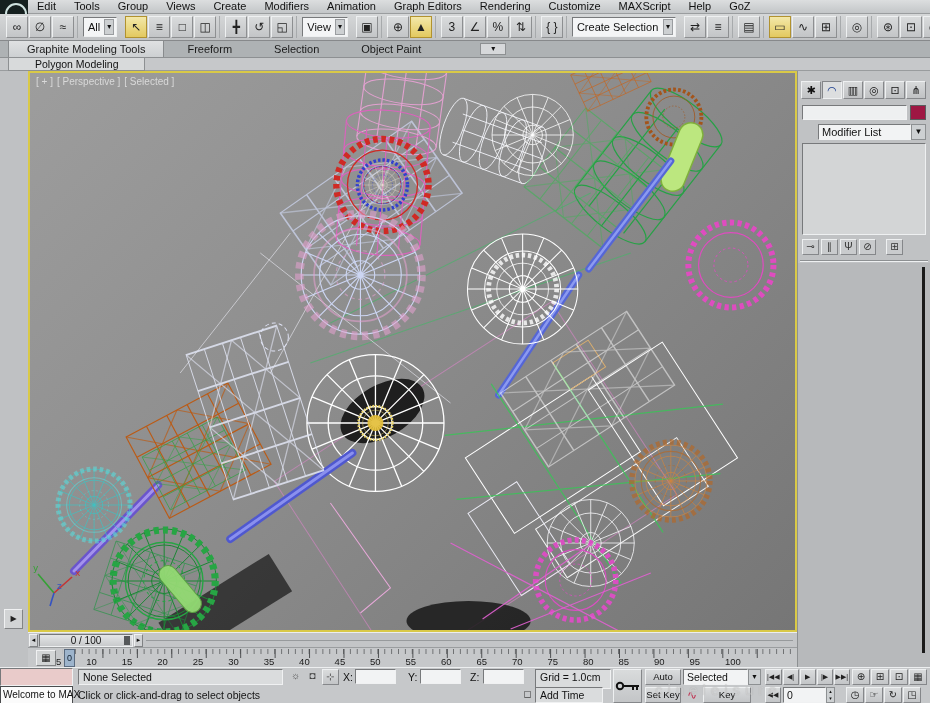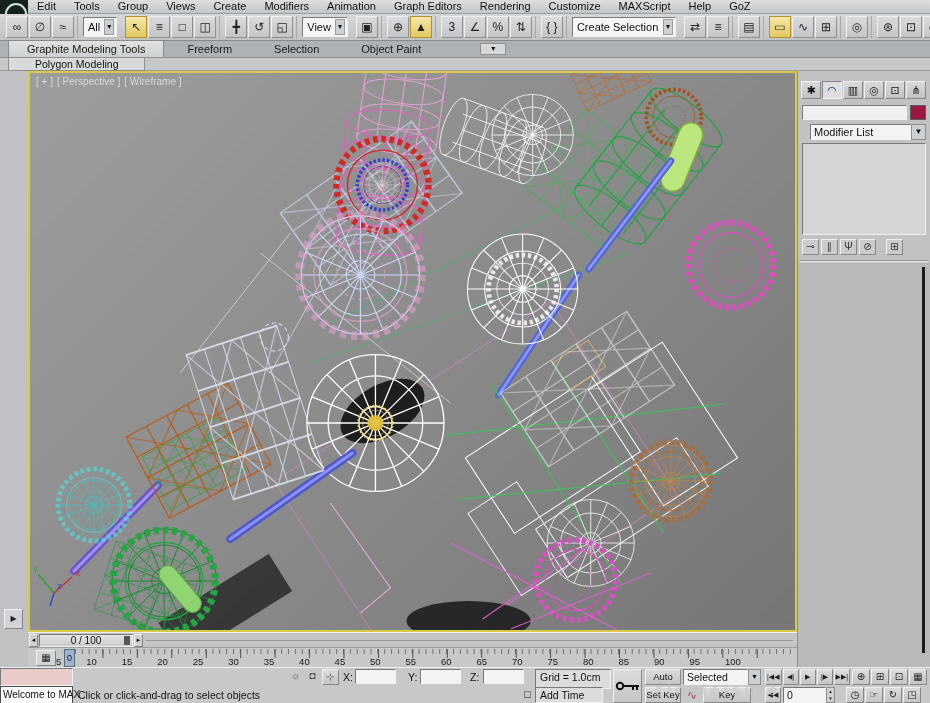--- a/index.html
+++ b/index.html
@@ -79,21 +79,21 @@
                border:1px solid #5a6b80; text-align:center; font-size:9px; line-height:16px; color:#102030; }
 
   .rpanel { width:133px; background:#c0c2c4; border-left:1px solid #8d9092; display:flex; flex-direction:column; }
   .cp-tabs { display:flex; gap:1px; padding:10px 3px 2px 3px; }
   .cptab { width:20px; height:18px; background:linear-gradient(#d7d9da,#c0c2c4); border:1px solid;
            border-color:#eef0f1 #85878a #85878a #eef0f1; text-align:center; font-size:11px; line-height:16px; }
   .cptab[data-active="true"] { background:#dcdedf; border-color:#85878a #eef0f1 #eef0f1 #85878a; color:#1a3d8f; }
   .namerow { display:flex; gap:3px; padding:4px 4px 3px 4px; align-items:center; }
   .namefield { flex:1; height:15px; background:#eef0f1; border:1px solid; border-color:#77797b #f2f3f4 #f2f3f4 #77797b; }
   .swatch { width:16px; height:15px; border:1px solid #5a5c5e; }
-  .modlist { display:flex; margin:1px 4px 3px 12px; }
+  .modlist { display:flex; margin:1px 4px 3px 20px; }
   .modlist .mfield { flex:1; height:16px; background:#f2f3f4; border:1px solid;
                      border-color:#77797b #f2f3f4 #f2f3f4 #77797b; padding:1px 3px; line-height:13px; }
   .modlist .marrow { width:15px; height:16px; background:#cdd0d2; border:1px solid #8d9092; font-size:8px;
                      text-align:center; line-height:14px; }
   .stack { height:92px; margin:0 4px; background:#d3d5d6; border:1px solid; border-color:#77797b #eef0f1 #eef0f1 #77797b; }
   .stackbtns { display:flex; gap:2px; padding:4px 4px; align-items:center; }
   .sbtn { width:17px; height:16px; background:#c9cbcd; border:1px solid; border-color:#eef0f1 #85878a #85878a #eef0f1;
           font-size:10px; text-align:center; line-height:14px; color:#333; }
   .sbtn:last-child { margin-left:8px; }
   .cp-sep { height:2px; margin:1px 2px; border-top:1px solid #8d9092; border-bottom:1px solid #eef0f1; }
@@ -248,21 +248,21 @@
   <div class="gutter">
     <div class="flyout-btn">▶</div>
   </div>
 
   <div class="vpcol">
     <div class="viewport">
       <div class="vplabel">
 
       <span>[ + ]</span>
           <span>[ Perspective ]</span>
-          <span>[ Wireframe ]</span>
+          <span>[ Selected ]</span>
         </div>
 
       <svg class="wire" viewBox="0 0 764 557" preserveAspectRatio="none">
         <defs>
           <g id="wh" fill="none" stroke="currentColor" stroke-width="1.1">
             <circle r="58"></circle>
               <circle r="40"></circle>
               <circle r="14"></circle>
             <path d="M58,0L-58,0 M53.6,22.2L-53.6,-22.2 M41,41L-41,-41 M22.2,53.6L-22.2,-53.6 M0,58L0,-58 M-22.2,53.6L22.2,-53.6 M-41,41L41,-41 M-53.6,22.2L53.6,-22.2"></path>
           </g>
@@ -436,20 +436,21 @@
     <div class="rollout">
       <div class="cp-scroll"></div>
     </div>
   </div>
 </div>
 
 <div class="statusstrip">
   <div class="abs macro" style="left:0;top:0;width:73px;height:18px"></div>
   <div class="abs listener" style="left:0;top:18px;width:73px;height:18px">Welcome to MAX</div>
 
+  <div class="abs sunken" style="left:78px;top:1px;width:205px;height:16px">None Selected</div>
   <span class="abs iconbtn" style="left:288px;top:1px;width:15px;height:16px">☼</span>
   <span class="abs iconbtn" style="left:305px;top:1px;width:15px;height:16px">◘</span>
   <span class="abs raised iconbtn" style="left:322px;top:1px;width:17px;height:16px">⊹</span>
 
   <span class="abs" style="left:343px;top:3px">X:</span>
   <span class="abs sunken white" style="left:355px;top:1px;width:41px;height:15px"></span>
   <span class="abs" style="left:408px;top:3px">Y:</span>
   <span class="abs sunken white" style="left:420px;top:1px;width:41px;height:15px"></span>
   <span class="abs" style="left:470px;top:3px">Z:</span>
   <span class="abs sunken white" style="left:483px;top:1px;width:41px;height:15px"></span>

